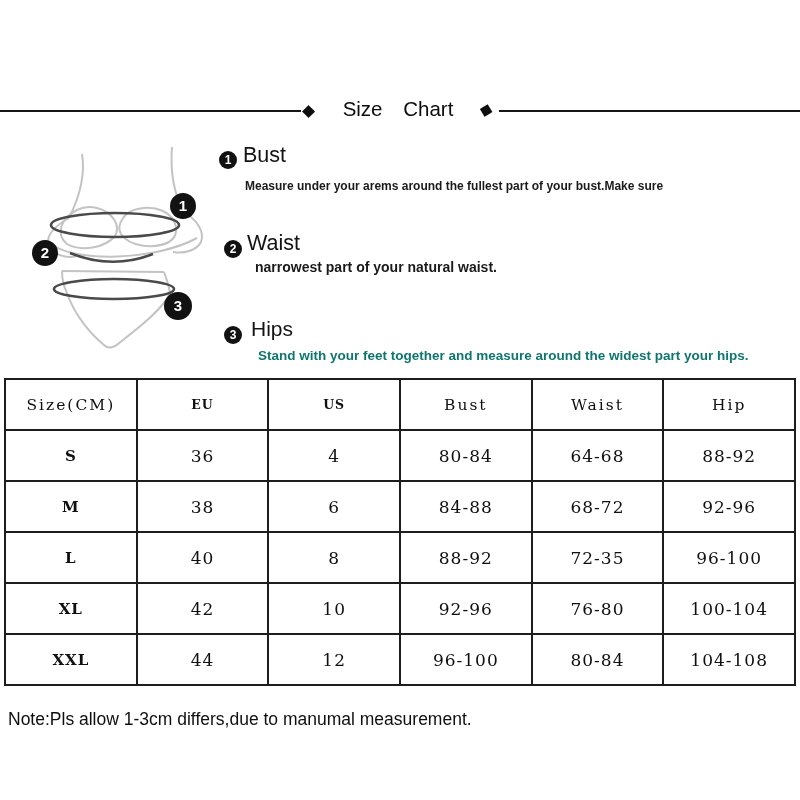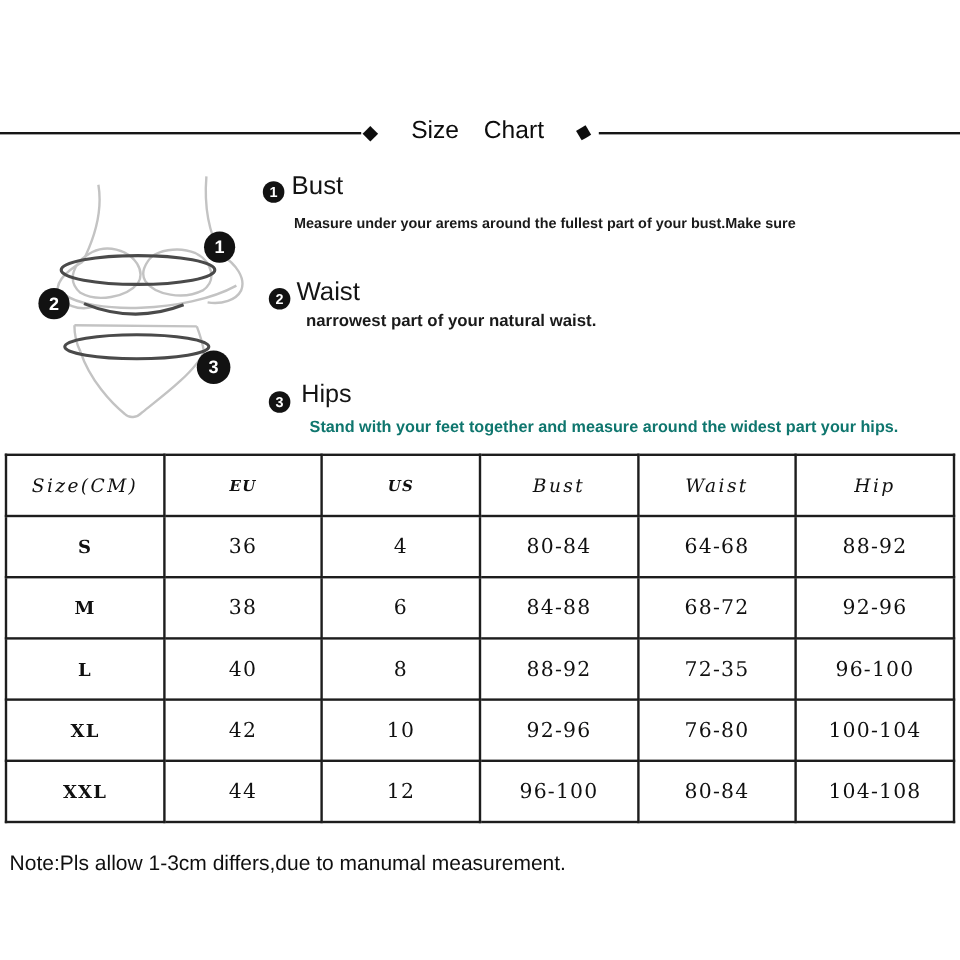--- a/index.html
+++ b/index.html
@@ -32,21 +32,21 @@
   .indent2{padding-left:5px;}
   #badge-hips{left:224px;top:326px;}
   #heading-hips{left:251px;top:317px;font-size:21px;}
   #desc-hips{left:241px;top:348px;font-size:13.5px;font-weight:bold;white-space:nowrap;color:#0f766e;margin-left:17px;}
 
   
   #size-table{left:4px;top:378px;width:792px;height:287px;border-collapse:collapse;
               table-layout:fixed;font-family:"DejaVu Serif","Liberation Serif",serif;color:#101010;}
   #size-table th,#size-table td{border:2px solid #1d1d1d;text-align:center;vertical-align:middle;
               background:#fff;font-weight:normal;height:47px;}
-  #size-table th{font-size:15.5px;letter-spacing:2px;font-style:italic;}
+  #size-table th{font-size:15.5px;letter-spacing:2px;}
   #size-table th.small{font-size:12.5px;font-weight:bold;letter-spacing:1px;}
   #size-table td{font-size:17px;letter-spacing:1px;}
   #size-table td.size-col{font-size:15px;font-weight:bold;}
 
   
   #note{left:8px;top:675px;font-size:17.5px;color:#0f0f0f;margin-top:34px;}
 </style>
 </head>
 <body>
 

